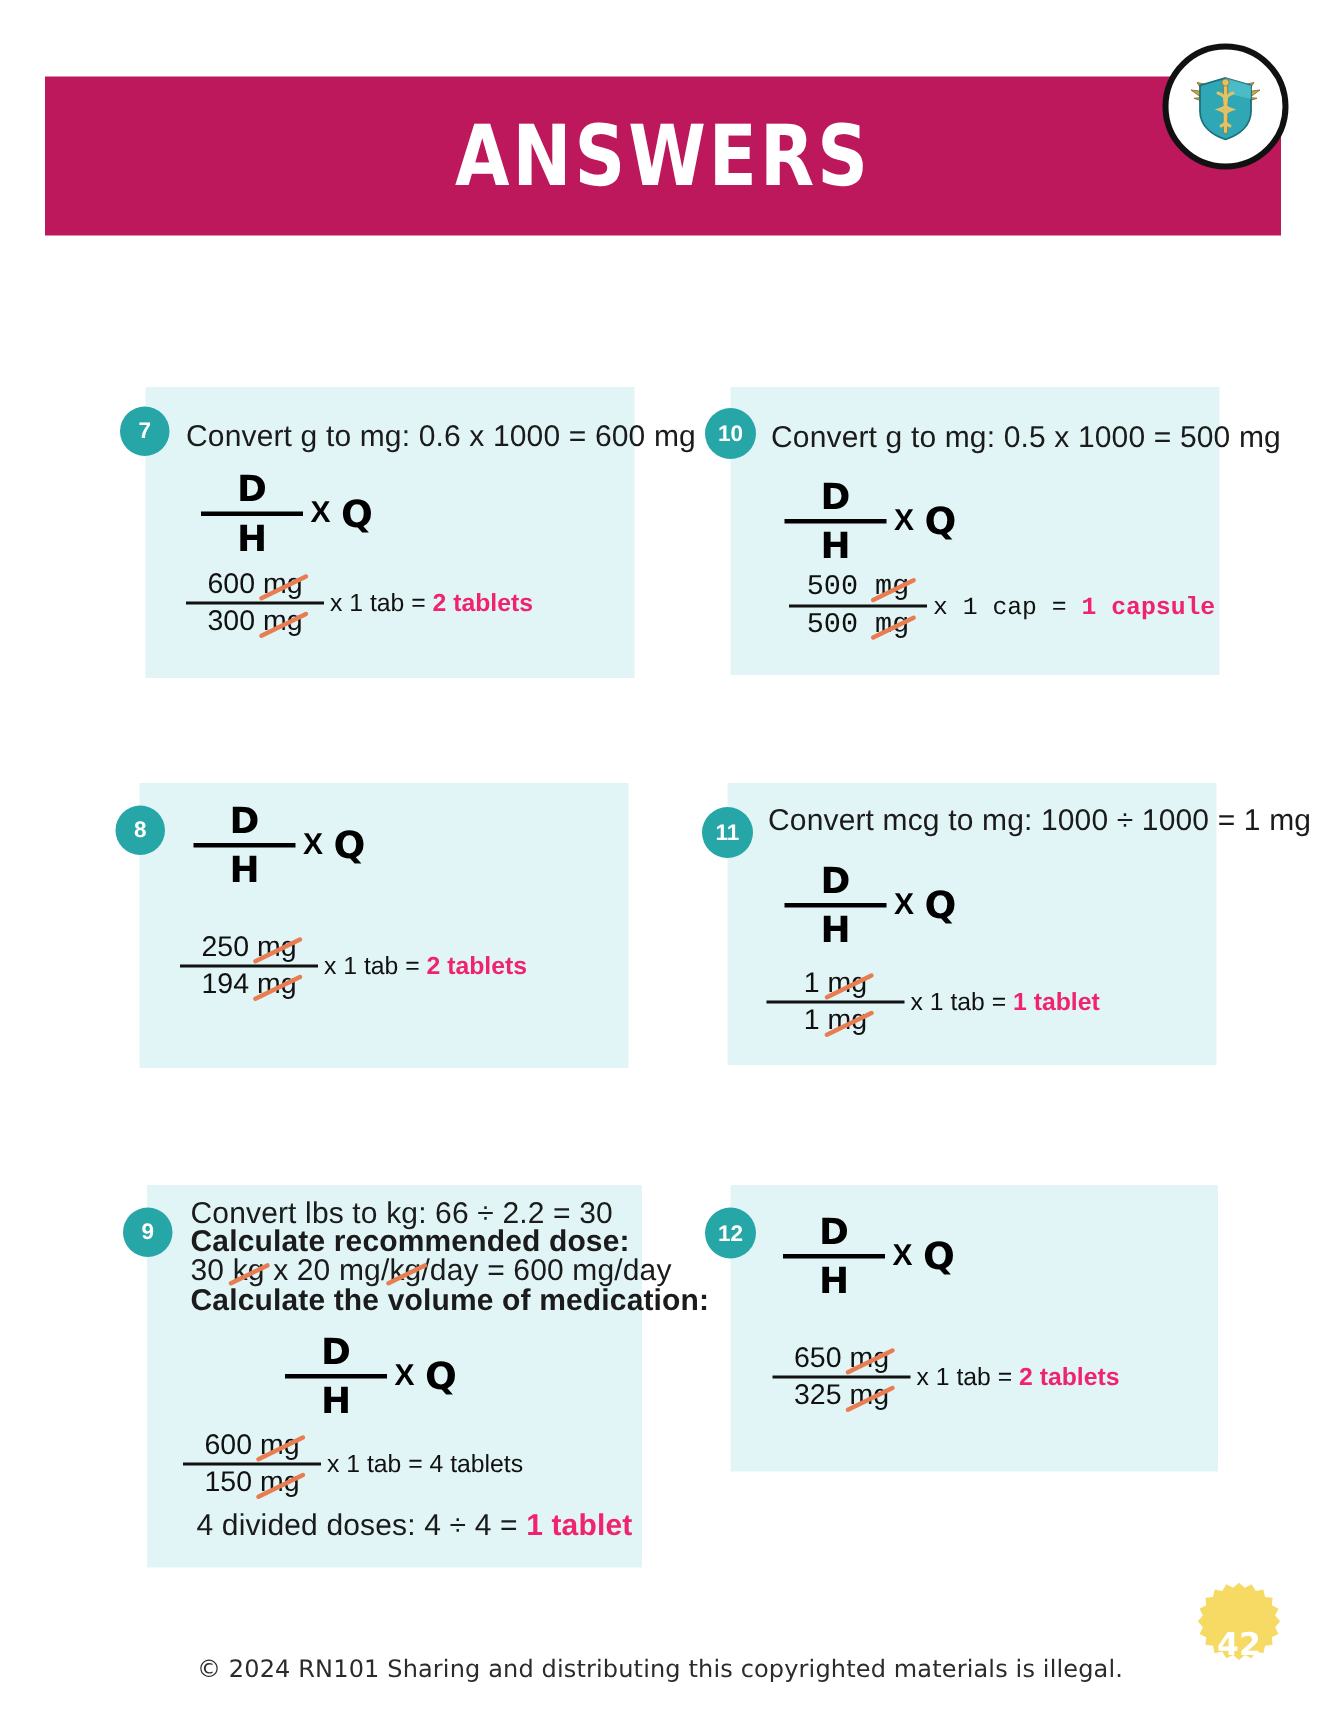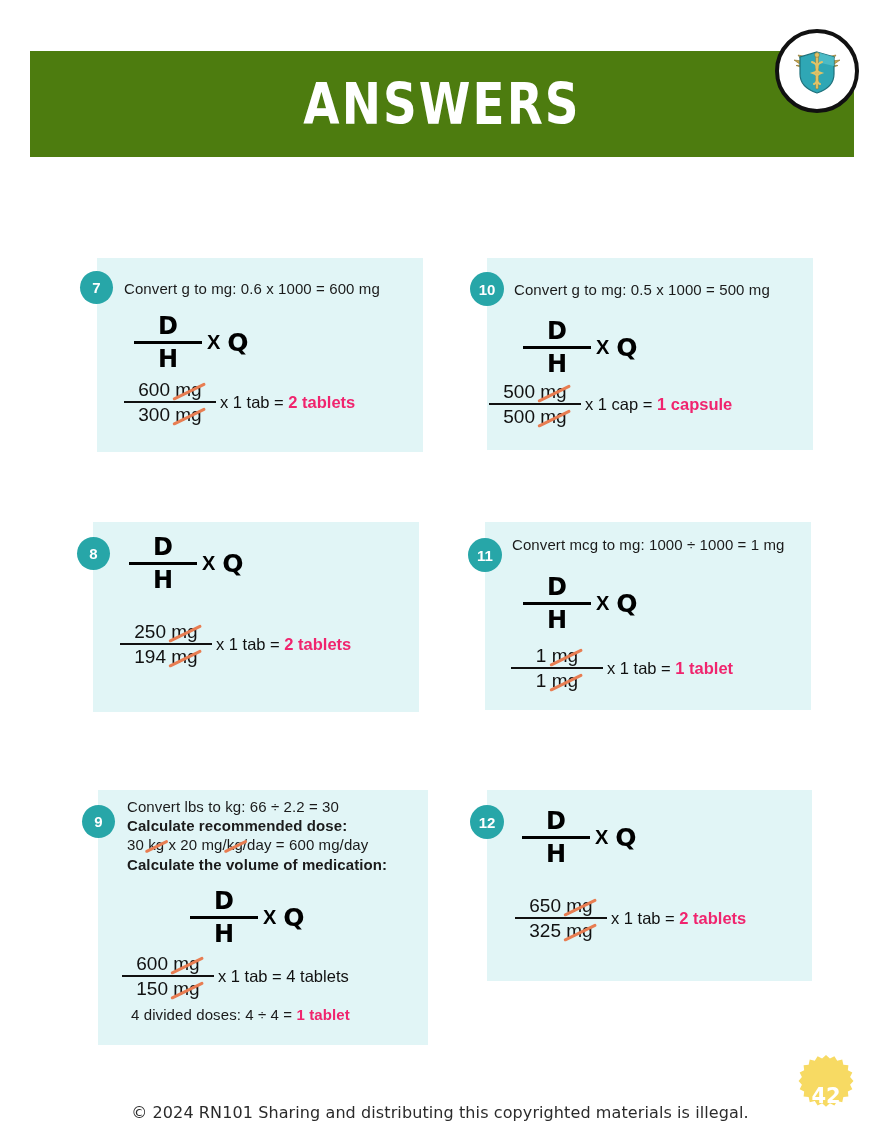--- a/index.html
+++ b/index.html
@@ -15,21 +15,21 @@
     overflow: hidden;
   }
 
   
   .header-bar {
     position: absolute;
     left: 30px;
     top: 51px;
     width: 824px;
     height: 106px;
-    background: #4d7c0f;
+    background: #be185d;
     display: flex;
     align-items: center;
     justify-content: center;
   }
   .header-title {
     color: #ffffff;
     font-size: 46px;
     font-weight: 900;
     letter-spacing: 2px;
     font-family: "DejaVu Sans", sans-serif;
@@ -67,21 +67,21 @@
     align-items: center;
     justify-content: center;
     font-size: 15px;
     font-weight: 700;
     z-index: 3;
     font-family: "Liberation Sans", sans-serif;
   }
 
   .card-text {
     position: absolute;
-    font-size: 15px;
+    font-size: 20px;
     color: #1b1b1b;
     letter-spacing: 0.1px;
     white-space: nowrap;
   }
   .card-text.bold { font-weight: 700; }
 
   
   .dhq {
     position: absolute;
     display: flex;
@@ -301,21 +301,21 @@
     <span class="num">D</span>
     <span class="bar"></span>
     <span class="den">H</span>
   </div>
   <div class="xq">
     <span class="x-sign">X</span>
     <span class="q-letter">Q</span>
   </div>
 </div>
 
-<div class="work" style="left:489px; top:380px;">
+<div class="work" style="left:526px; top:380px;font-family:Liberation Mono, monospace;">
   <div class="wfrac">
     <span class="wnum"><span>500</span> <span class="unit">mg</span></span>
     <span class="wbar"></span>
     <span class="wden"><span>500</span> <span class="unit">mg</span></span>
   </div>
   <span class="tail"><span>x 1 cap = </span><span class="pink">1 capsule</span></span>
 </div>
 
 <div class="card" style="left:93px; top:522px; width:326px; height:190px;">
 </div>

